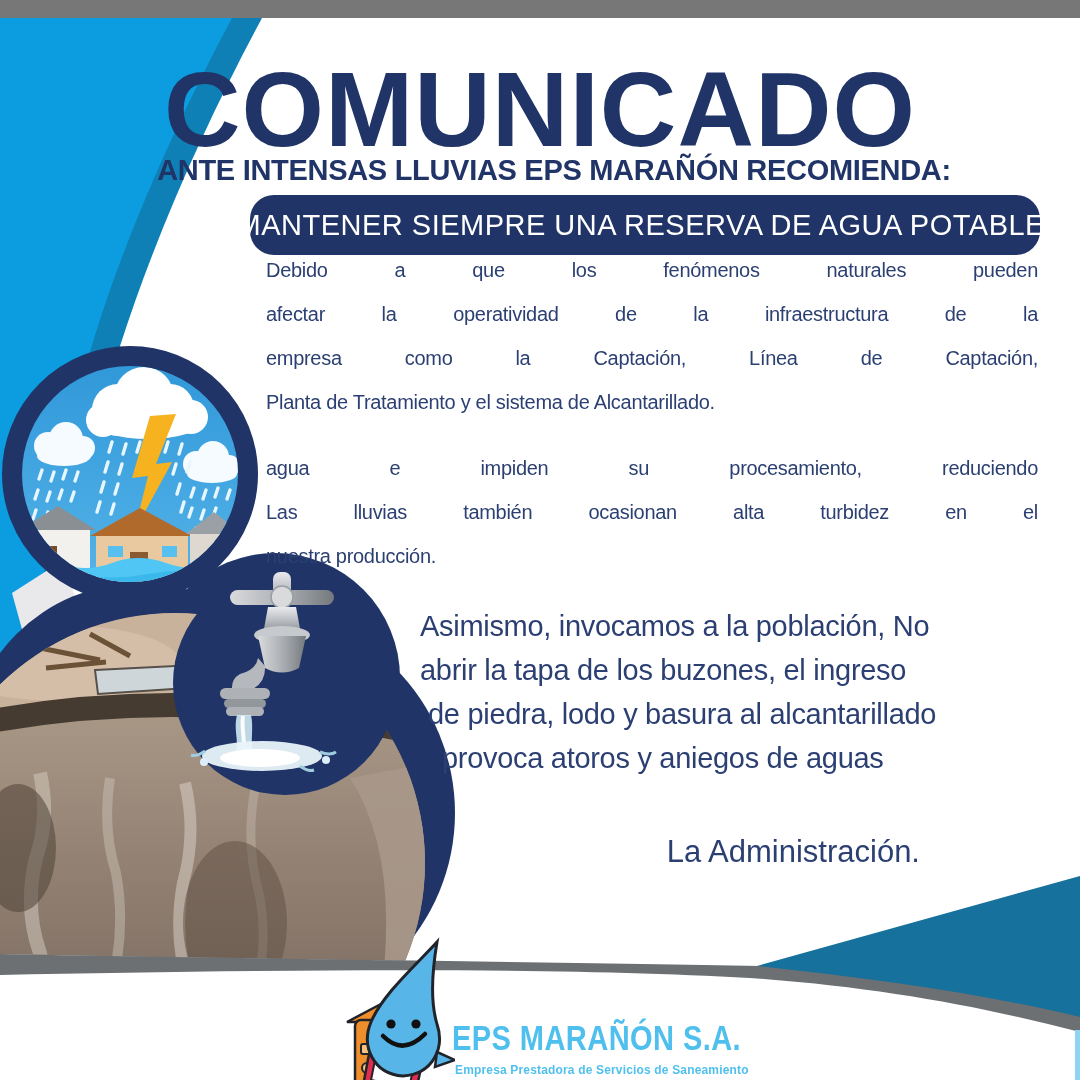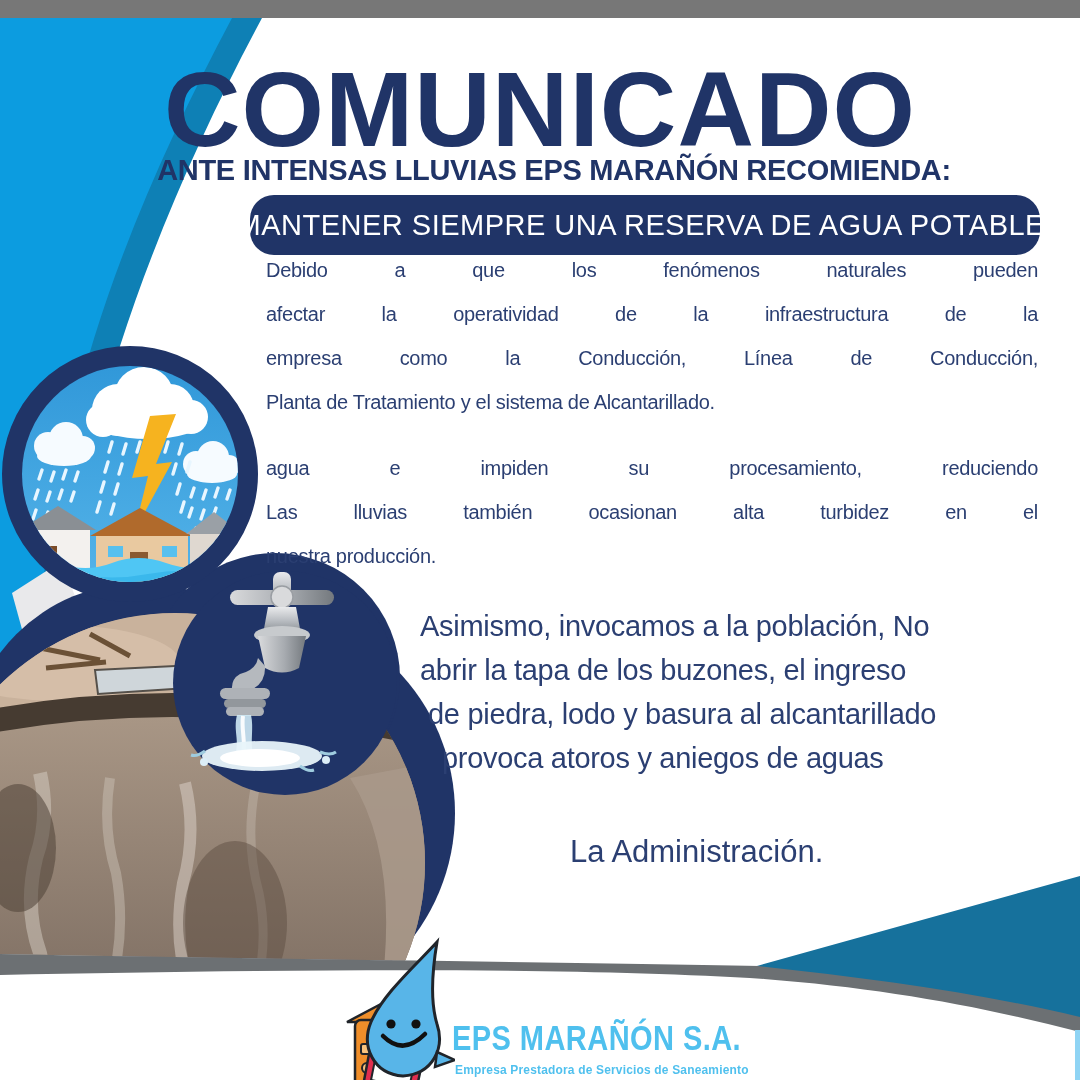--- a/index.html
+++ b/index.html
@@ -51,21 +51,21 @@
   .p3{left:420px;top:586px;width:560px;}
   .p3 .line{
     font-size:29px;line-height:44px;letter-spacing:-0.3px;
     text-align:center;text-align-last:left;white-space:nowrap;
   }
   .p3 .line.i1{padding-left:8px;}
   .p3 .line.i2{padding-left:22px;}
   .p3 .line.i3{padding-left:34px;}
   .signature{
     left:570px;top:816px;width:350px;
-    text-align:left;font-size:31px;font-weight:500;
+    text-align:right;font-size:31px;font-weight:500;
     color:var(--navy-text,#2b3f72);
   }
   .logo-text-company{
     left:452px;top:1000px;width:420px;
     font-size:35px;font-weight:800;letter-spacing:0.5px;
     color:var(--logo-blue,#4FC0EE);
     transform:scaleX(0.83);transform-origin:left top;
     white-space:nowrap;
   }
   .logo-text-tagline{
@@ -226,21 +226,21 @@
 
   <div class="abs title">COMUNICADO</div>
   <div class="abs subtitle">ANTE INTENSAS LLUVIAS EPS MARAÑÓN RECOMIENDA:</div>
   <div class="abs pill">
     <span>MANTENER SIEMPRE UNA RESERVA DE AGUA POTABLE:</span>
   </div>
 
   <div class="abs para p1">
     <div class="line">Debido a que los fenómenos naturales pueden</div>
     <div class="line">afectar la operatividad de la infraestructura de la</div>
-    <div class="line">empresa como la Conducción, Línea de Conducción,</div>
+    <div class="line">empresa como la Captación, Línea de Captación,</div>
     <div class="line last">Planta de Tratamiento y el sistema de Alcantarillado.</div>
   </div>
 
   <div class="abs para p2">
     <div class="line">agua e impiden su procesamiento, reduciendo</div>
     <div class="line">Las lluvias también ocasionan alta turbidez en el</div>
     <div class="line last">nuestra producción.</div>
   </div>
 
   <div class="abs para p3">

